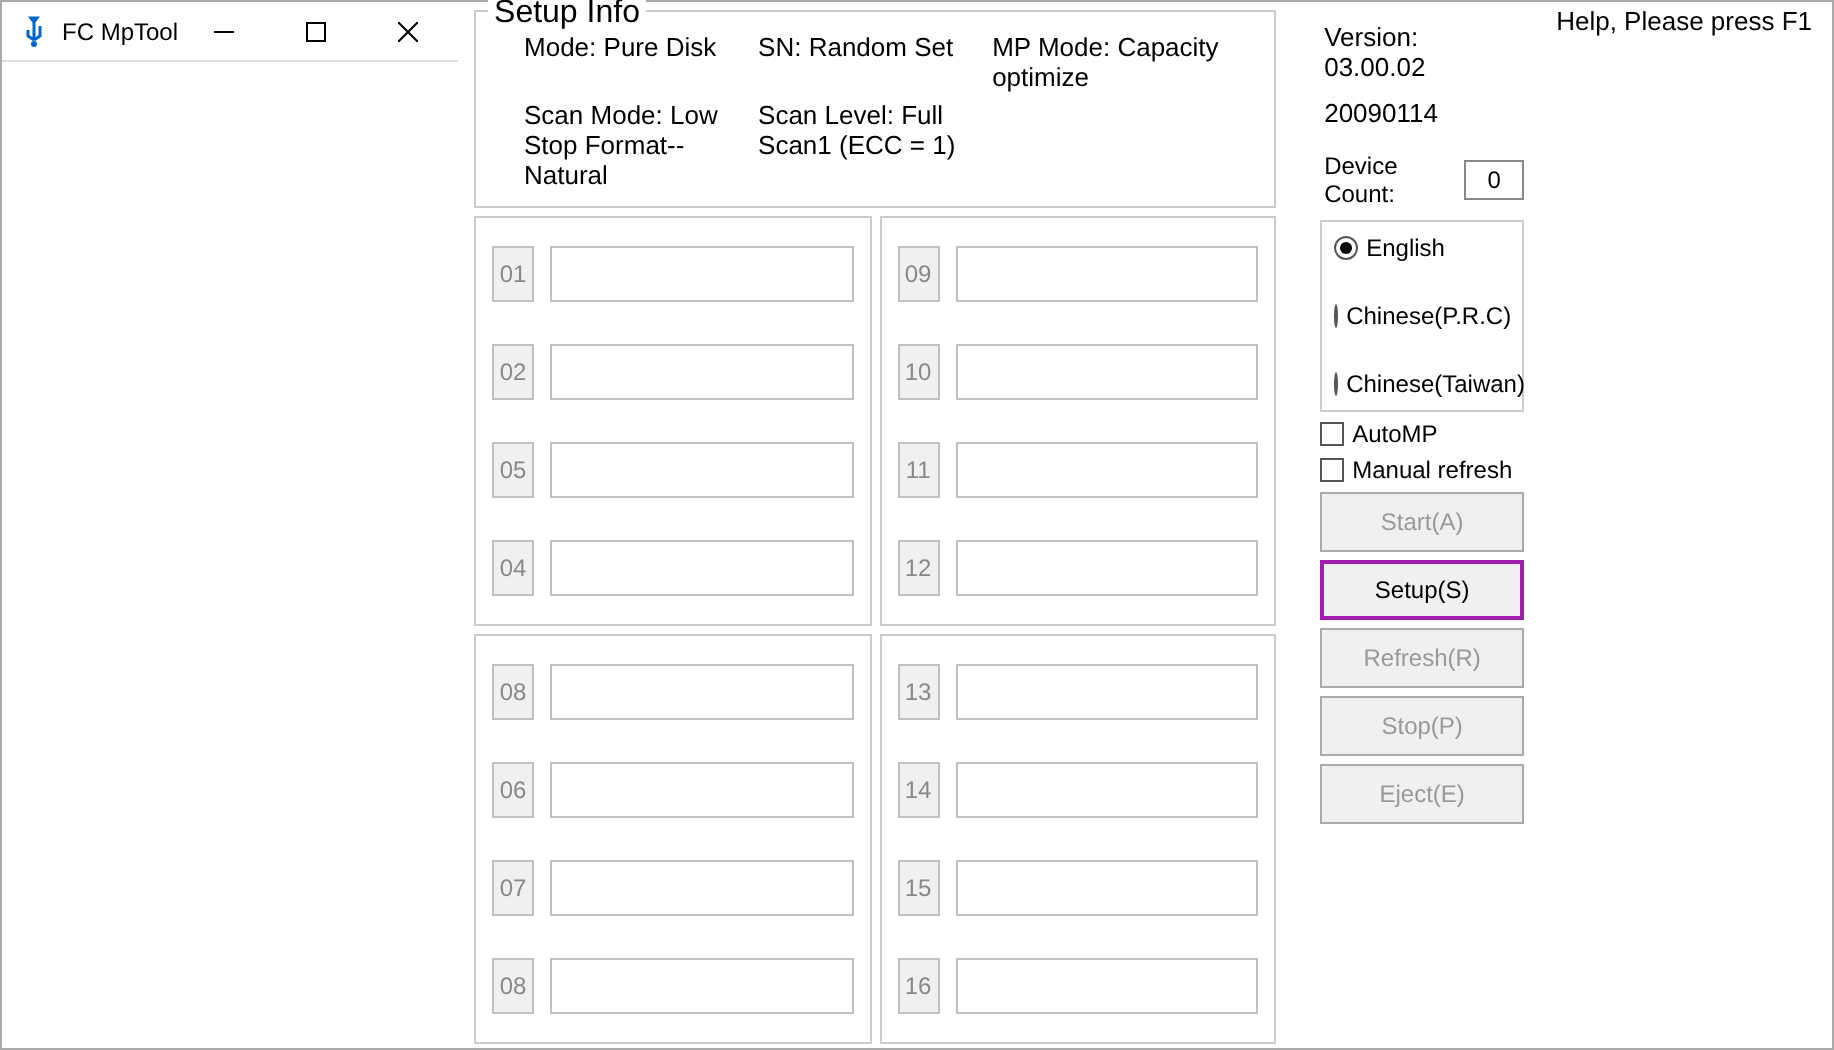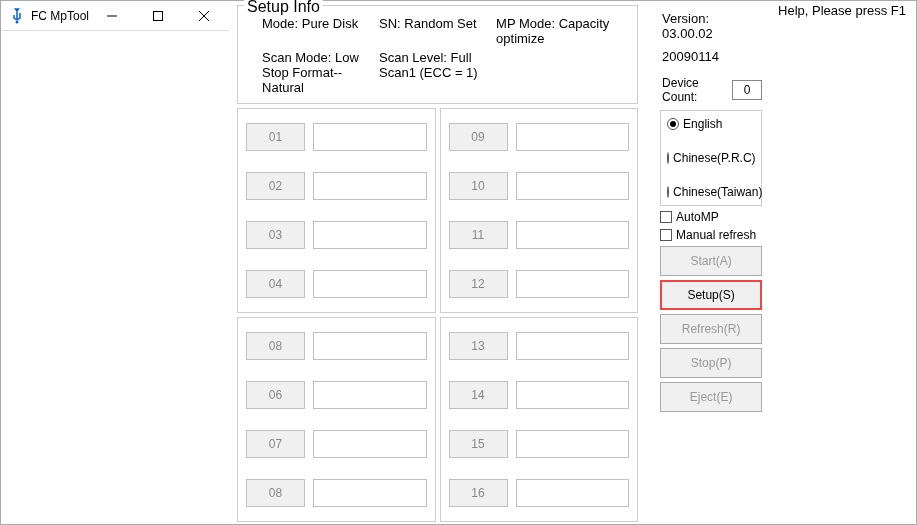--- a/index.html
+++ b/index.html
@@ -17,37 +17,37 @@
 .right { width: 108px; padding-left: 6px; display: flex; flex-direction: column; gap: 4px; padding-top: 4px; margin-left: 16px; }
 
 .groupbox { border: 1px solid #ccc; position: relative; padding: 10px 10px 6px 10px; margin-bottom: 4px; }
 .groupbox .legend { position: absolute; top: -8px; left: 6px; background: #fff; padding: 0 3px; font-size: 16px; }
 
 .info-grid { display: grid; grid-template-columns: 1fr 1fr 1fr; row-gap: 4px; padding: 0 14px 2px 14px; font-size: 13px; }
 
 .slots { display: grid; grid-template-columns: 1fr 1fr; grid-template-rows: 1fr 1fr; gap: 4px; flex: 1; }
 .slot-group { border: 1px solid #ccc; padding: 6px 8px; display: flex; flex-direction: column; justify-content: space-around; gap: 6px; }
 .slot-row { display: flex; align-items: center; gap: 8px; }
-.slot-num { width: 59px; height: 28px; border: 1px solid #c0c0c0; background: #f0f0f0; color: #888; display: flex; align-items: center; justify-content: center; font-size: 12px; }
+.slot-num { width: 21px; height: 28px; border: 1px solid #c0c0c0; background: #f0f0f0; color: #888; display: flex; align-items: center; justify-content: center; font-size: 12px; }
 .slot-bar { flex: 1; height: 28px; border: 1px solid #c0c0c0; background: #fff; }
 
 .ver { font-size: 13px; margin: 2px 0 2px 2px; }
 
 .dcount { display: flex; align-items: center; gap: 4px; margin: 6px 0 2px 2px; }
 .dcount input { width: 30px; height: 20px; text-align: center; border: 1px solid #888; font-size: 12px; }
 
 .radio-box { border: 1px solid #ccc; padding: 6px 6px; display: flex; flex-direction: column; gap: 20px; }
 .radio-row, .check-row { display: flex; align-items: center; gap: 4px; font-size: 12px; }
 .radio { width: 12px; height: 12px; border: 1px solid #555; border-radius: 50%; display: inline-flex; align-items: center; justify-content: center; background: #fff; }
 .radio.sel::after { content: ""; width: 6px; height: 6px; background: #000; border-radius: 50%; }
 .check { width: 12px; height: 12px; border: 1px solid #555; background: #fff; display: inline-block; }
 
 .btn { height: 30px; border: 1px solid #aaa; background: #f0f0f0; display: flex; align-items: center; justify-content: center; font-size: 12px; cursor: pointer; }
 .btn.disabled { color: #999; }
-.btn.focus { border: 2px solid #ef4444; }
+.btn.focus { border: 2px solid #a21caf; }
 
 .status { height: 22px; padding: 2px 10px; font-size: 13px; }
 </style>
 </head>
 <body>
 
 <div class="window">
 
   <div class="titlebar">
     <span class="icon">
@@ -93,21 +93,21 @@
         <div class="slot-group">
           <div class="slot-row">
               <div class="slot-num">01</div>
               <div class="slot-bar"></div>
             </div>
           <div class="slot-row">
               <div class="slot-num">02</div>
               <div class="slot-bar"></div>
             </div>
           <div class="slot-row">
-              <div class="slot-num">03</div>
+              <div class="slot-num">05</div>
               <div class="slot-bar"></div>
             </div>
           <div class="slot-row">
               <div class="slot-num">04</div>
               <div class="slot-bar"></div>
             </div>
         </div>
         <div class="slot-group">
           <div class="slot-row">
               <div class="slot-num">09</div>

